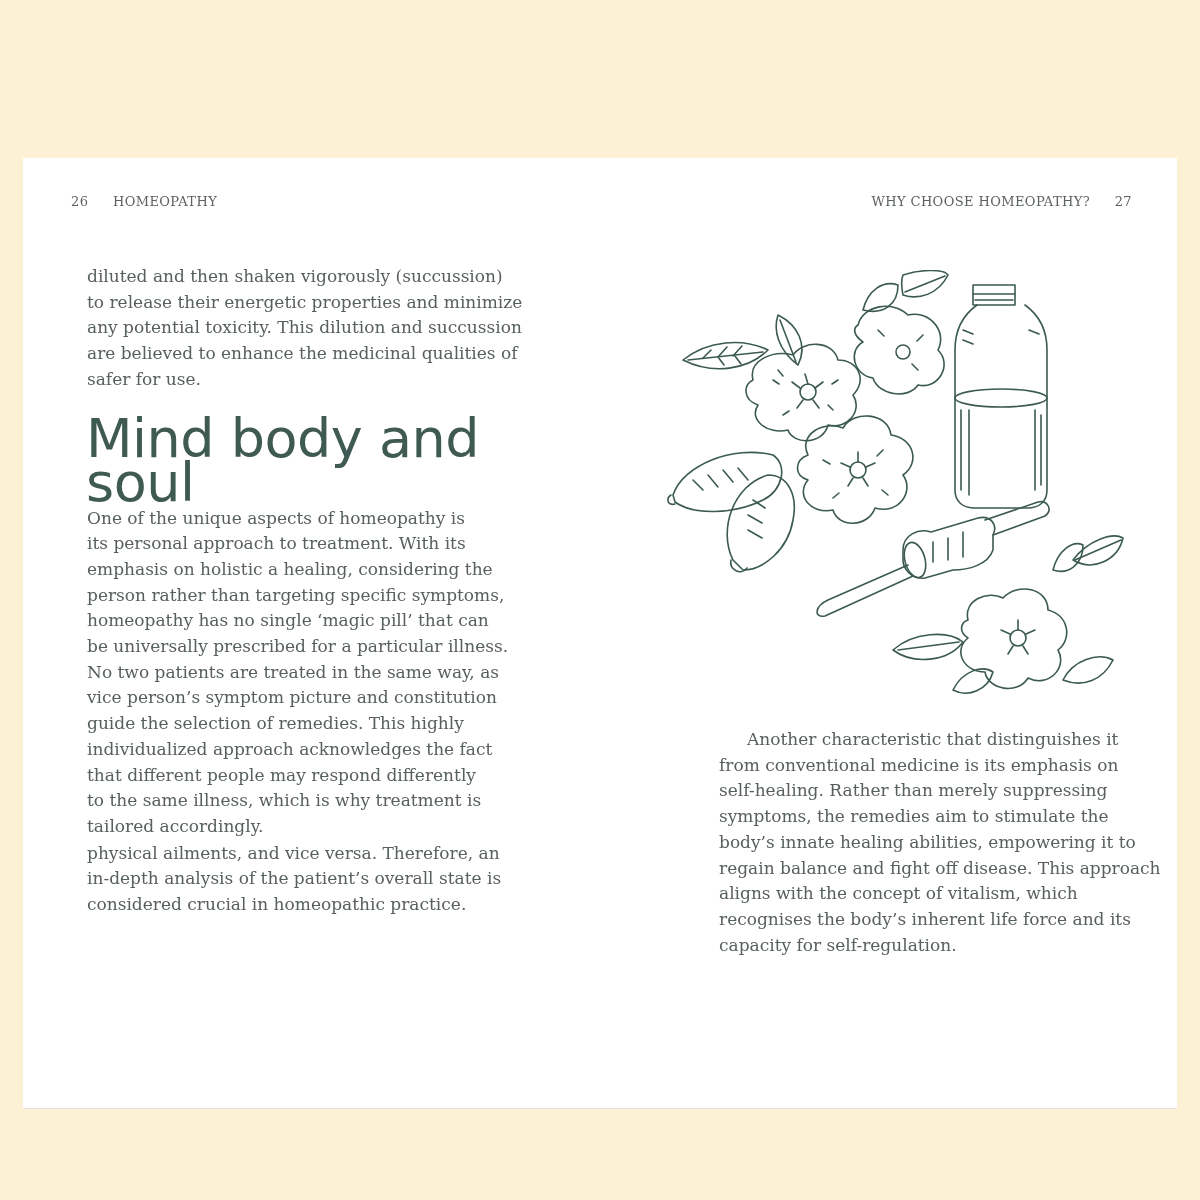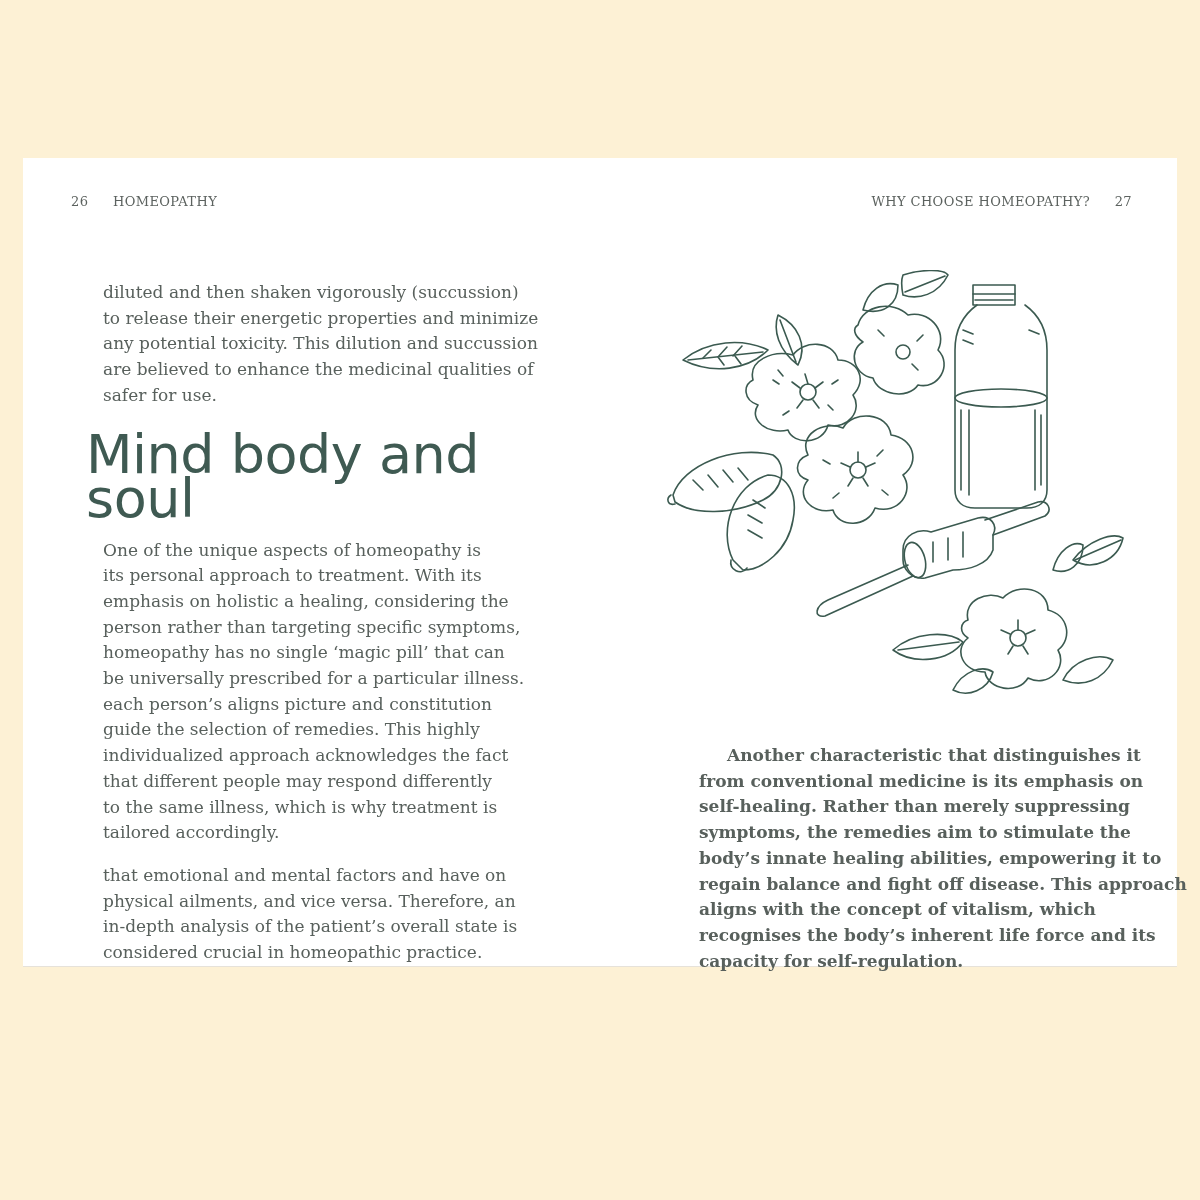--- a/index.html
+++ b/index.html
@@ -6,21 +6,21 @@
   body {
     width: 1200px; height: 1200px;
     background: #fdf1d5;
     position: relative;
     overflow: hidden;
     font-family: "Liberation Serif", "DejaVu Serif", serif;
   }
   .spread {
     position: absolute;
     left: 23px; top: 158px;
-    width: 1154px; height: 808px;
+    width: 1154px; height: 950px;
     background: #ffffff;
     box-shadow: 0 1px 0 #e6e2da;
   }
   .running-head {
     position: absolute;
     top: 36px;
     font-size: 13px;
     letter-spacing: 0.4px;
     color: #5c625f;
     font-family: "DejaVu Serif", serif;
@@ -30,23 +30,23 @@
   .rh-right { right: 45px; }
   .rh-right .num { margin-left: 20px; }
 
   .col {
     position: absolute;
     color: #58605c;
     font-family: "DejaVu Serif", serif;
     font-size: 17px;
     line-height: 25.7px;
   }
-  .col p { margin: 17px; }
+  .col p { margin: 1px; }
   .left-col { left: 63px; top: 105px; width: 450px; }
-  .right-col { left: 659px; top: 568px; width: 450px; font-weight: bold; }
+  .right-col { left: 695px; top: 568px; width: 450px; }
 
   .heading {
     font-family: "DejaVu Sans", sans-serif;
     font-size: 54px;
     color: #3f5a52;
     margin: 24px 0 0 0;
     line-height: 44px;
     letter-spacing: -0.5px;
     font-weight: normal;
   }
@@ -84,30 +84,30 @@
 
     <h2 class="heading">Mind body and soul</h2>
 
     <p>
       <span class="line">One of the unique aspects of homeopathy is</span>
       <span class="line">its personal approach to treatment. With its</span>
       <span class="line">emphasis on holistic a healing, considering the</span>
       <span class="line">person rather than targeting specific symptoms,</span>
       <span class="line">homeopathy has no single ‘magic pill’ that can</span>
       <span class="line">be universally prescribed for a particular illness.</span>
-      <span class="line">each person’s aligns picture and constitution</span>
+      <span class="line">No two patients are treated in the same way, as</span>
+      <span class="line">vice person’s symptom picture and constitution</span>
       <span class="line">guide the selection of remedies. This highly</span>
       <span class="line">individualized approach acknowledges the fact</span>
       <span class="line">that different people may respond differently</span>
       <span class="line">to the same illness, which is why treatment is</span>
       <span class="line">tailored accordingly.</span>
     </p>
 
     <p>
-      <span class="line">that emotional and mental factors and have on</span>
       <span class="line">physical ailments, and vice versa. Therefore, an</span>
       <span class="line">in-depth analysis of the patient’s overall state is</span>
       <span class="line">considered crucial in homeopathic practice.</span>
     </p>
   </div>
 
   <div class="illustration">
     <svg width="475" height="435" viewBox="0 0 475 435" fill="none" stroke="#3b5a50" stroke-width="1.6" stroke-linecap="round" stroke-linejoin="round">
 
       <g>

